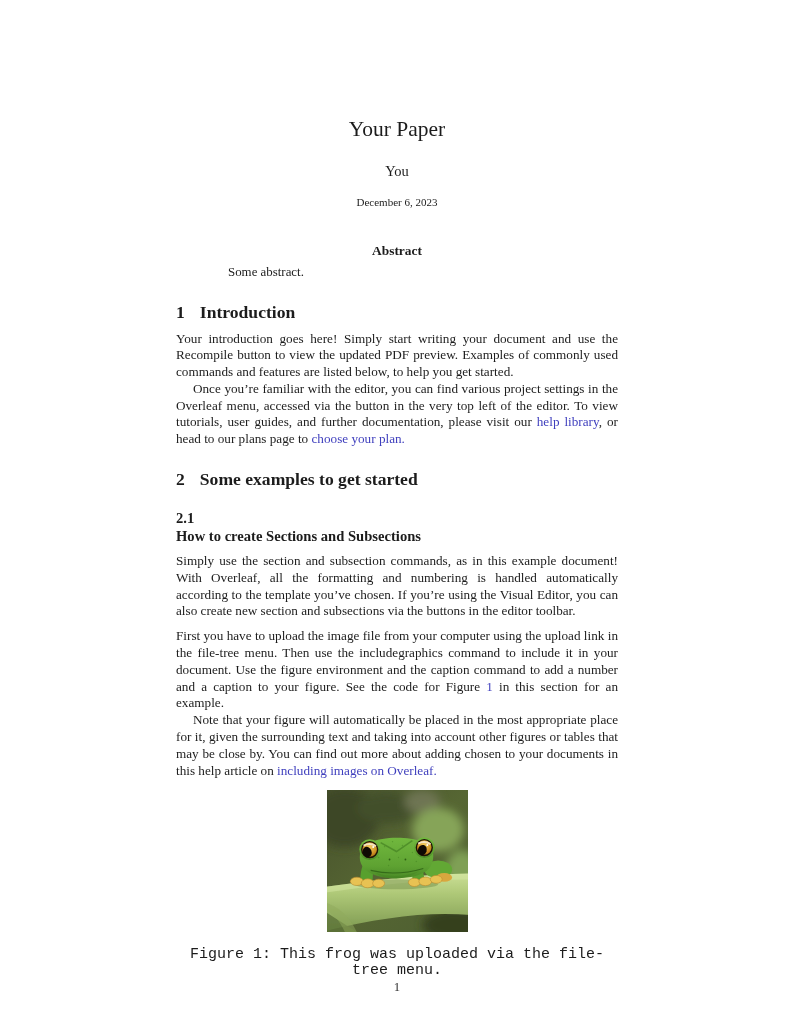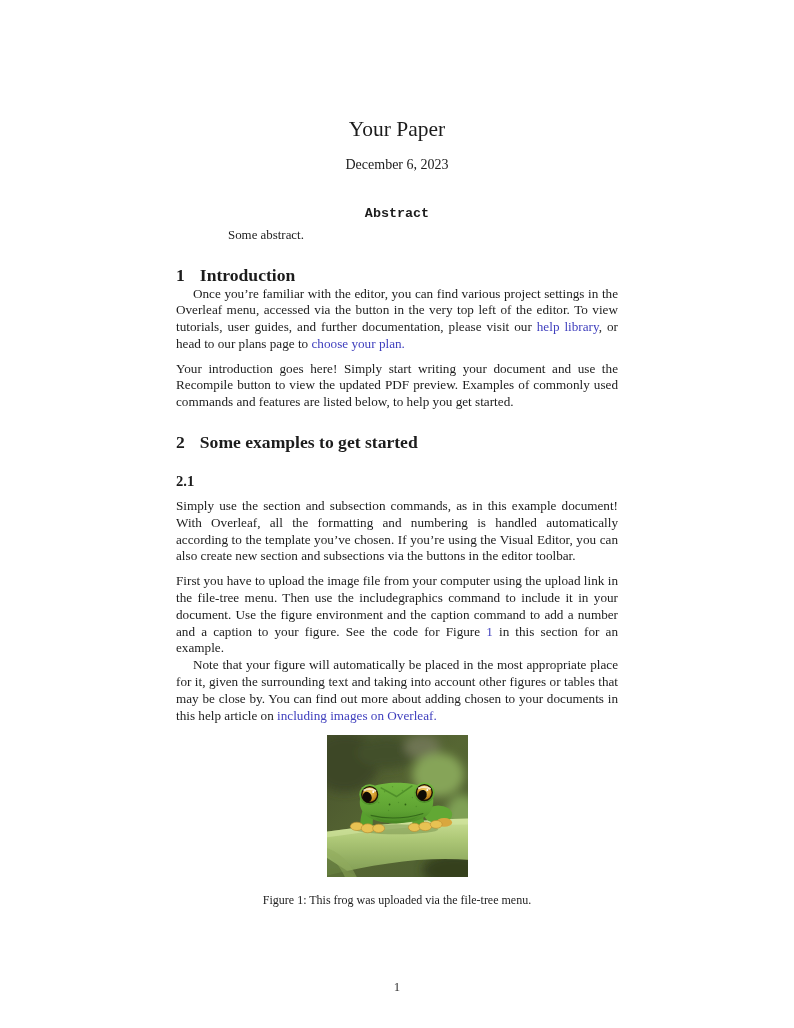--- a/index.html
+++ b/index.html
@@ -11,24 +11,24 @@
     background: #ffffff;
     box-sizing: border-box;
     padding: 0 110px;
     overflow: hidden;
     font-family: "Liberation Serif", "DejaVu Serif", serif;
     color: #1c1c1c;
   }
   .doc-header { padding-top: 116px; text-align: center; }
   .doc-title  { font-size: 21.5px; line-height: 27px; }
   .doc-author { font-size: 14.5px; line-height: 18px; margin-top: 19px; }
-  .doc-date   { font-size: 14px; line-height: 18px; margin-top: 13px; }
+  .doc-date   { font-size: 11px; line-height: 18px; margin-top: 13px; }
 
   .abstract { margin-top: 32px; }
-  .abstract-heading { text-align: center; font-weight: bold; font-size: 13.4px; line-height: 16px; font-family: Liberation Mono, monospace; }
+  .abstract-heading { text-align: center; font-weight: bold; font-size: 13.4px; line-height: 16px; }
   .abstract-body { margin: 5px 36px 0 36px; font-size: 12.9px; line-height: 16.5px; text-indent: 16px; }
 
   h2.section {
     font-size: 17.6px; line-height: 22px; font-weight: bold;
     margin: 20px 0 0 0; display: flex;
   }
   h2.section .sec-num { margin-right: 15px; }
 
   h3.subsection {
     font-size: 14.6px; line-height: 18px; font-weight: bold;
@@ -42,62 +42,64 @@
   }
   p.body-text.after-heading { margin-top: 8px; }
   p.body-text.indented { text-indent: 17px; }
 
   a.doc-link { color: #3e3ebd; text-decoration: none; cursor: pointer; }
 
   .figure-block { margin-top: 11px; }
   .figure-image { width: 141px; height: 142px; margin: 0 auto; display: block; }
   .figure-image svg { display: block; width: 100%; height: 100%; }
   .figure-caption {
-    text-align: center; font-size: 12px; line-height: 16px; margin-top: 15px;
+    text-align: center; font-size: 15px; line-height: 16px; margin-top: 15px; font-family: Liberation Mono, monospace;
   }
 
   .page-number {
     position: absolute; left: 0; right: 0; bottom: 33px;
     text-align: center; font-size: 12.9px; color: #333;
   }
 </style>
 </head>
 <body>
 
 <div class="page">
 
   <div class="doc-header">
     <div class="doc-title">Your Paper</div>
+    <div class="doc-author">You</div>
     <div class="doc-date">December 6, 2023</div>
   </div>
 
   <div class="abstract">
     <div class="abstract-heading">Abstract</div>
     <div class="abstract-body">Some abstract.</div>
   </div>
 
   <h2 class="section">
     <span class="sec-num">1</span>
     <span>Introduction</span>
   </h2>
 
+  <p class="body-text after-heading">
+    <span>Your introduction goes here! Simply start writing your document and use the Recompile button to view the updated PDF preview. Examples of commonly used commands and features are listed below, to help you get started.</span>
+  </p>
   <p class="body-text indented">
     <span>Once you’re familiar with the editor, you can find various project settings in the Overleaf menu, accessed via the button in the very top left of the editor. To view tutorials, user guides, and further documentation, please visit our </span><a class="doc-link">help library</a><span>, or head to our plans page to </span><a class="doc-link">choose your plan.</a>
-  </p>
-  <p class="body-text after-heading">
-    <span>Your introduction goes here! Simply start writing your document and use the Recompile button to view the updated PDF preview. Examples of commonly used commands and features are listed below, to help you get started.</span>
   </p>
 
   <h2 class="section">
     <span class="sec-num">2</span>
     <span>Some examples to get started</span>
   </h2>
 
   <h3 class="subsection">
     <span class="sec-num">2.1</span>
+    <span>How to create Sections and Subsections</span>
   </h3>
   <p class="body-text after-heading">
     <span>Simply use the section and subsection commands, as in this example document! With Overleaf, all the formatting and numbering is handled automatically according to the template you’ve chosen. If you’re using the Visual Editor, you can also create new section and subsections via the buttons in the editor toolbar.</span>
   </p>
 
   <p class="body-text after-heading">
     <span>First you have to upload the image file from your computer using the upload link in the file-tree menu. Then use the includegraphics command to include it in your document. Use the figure environment and the caption command to add a number and a caption to your figure. See the code for Figure </span><a class="doc-link">1</a><span> in this section for an example.</span>
   </p>
   <p class="body-text indented">
     <span>Note that your figure will automatically be placed in the most appropriate place for it, given the surrounding text and taking into account other figures or tables that may be close by. You can find out more about adding chosen to your documents in this help article on </span><a class="doc-link">including images on Overleaf.</a>

